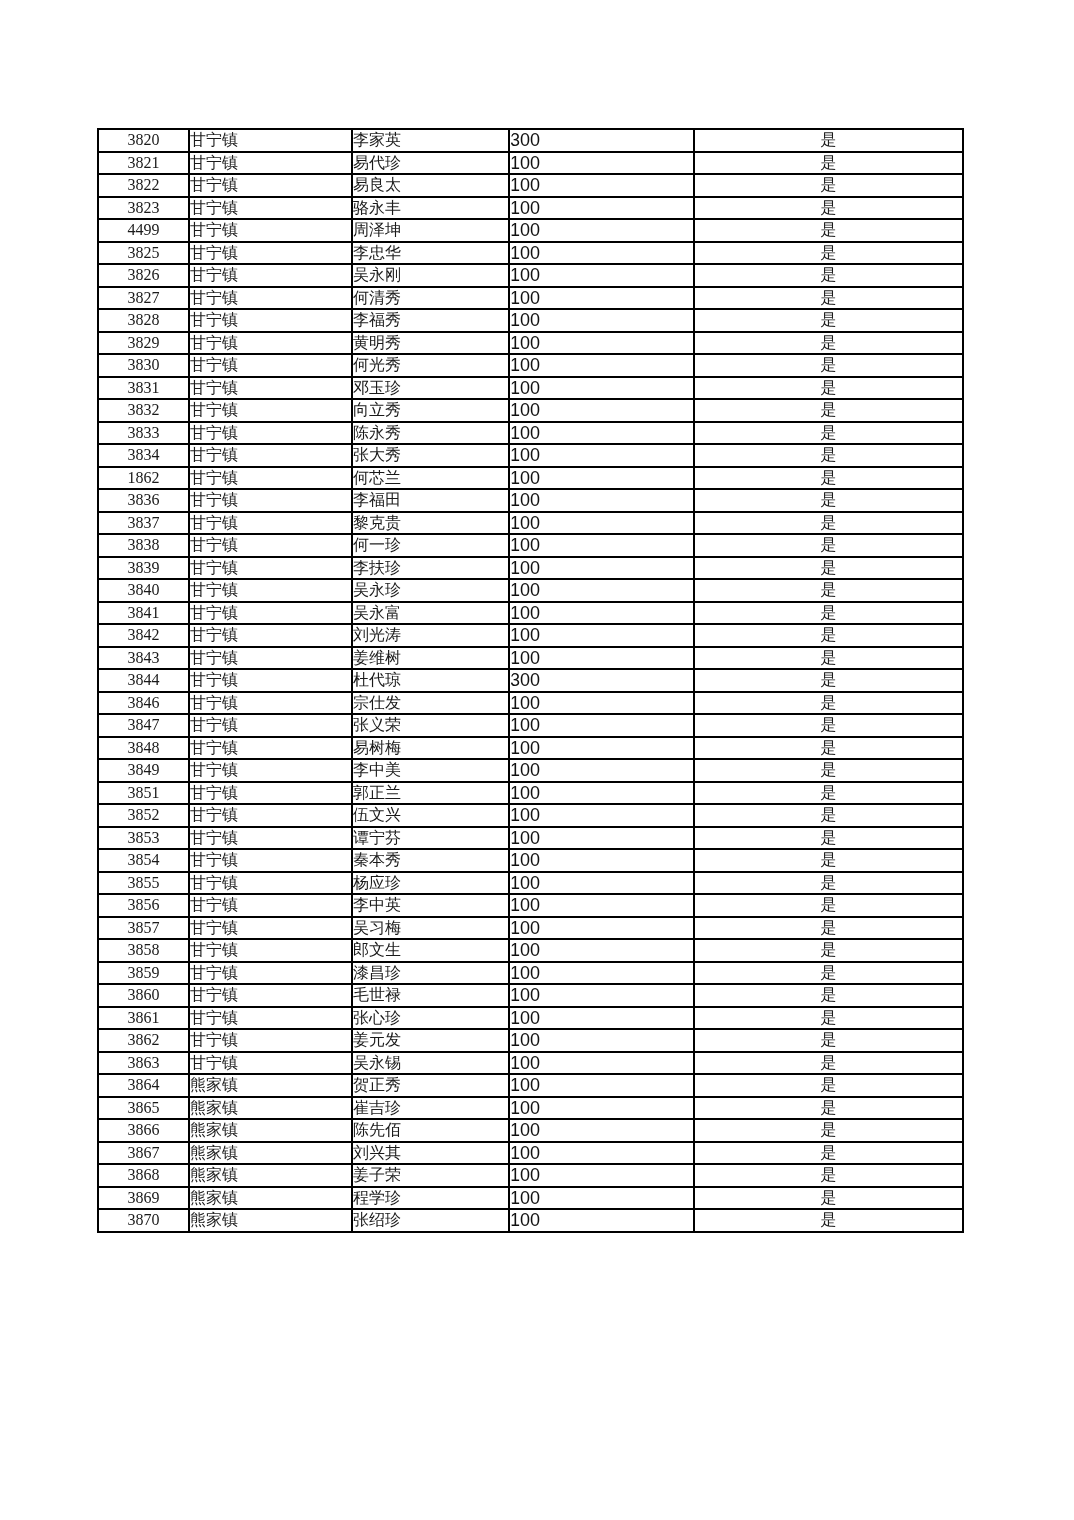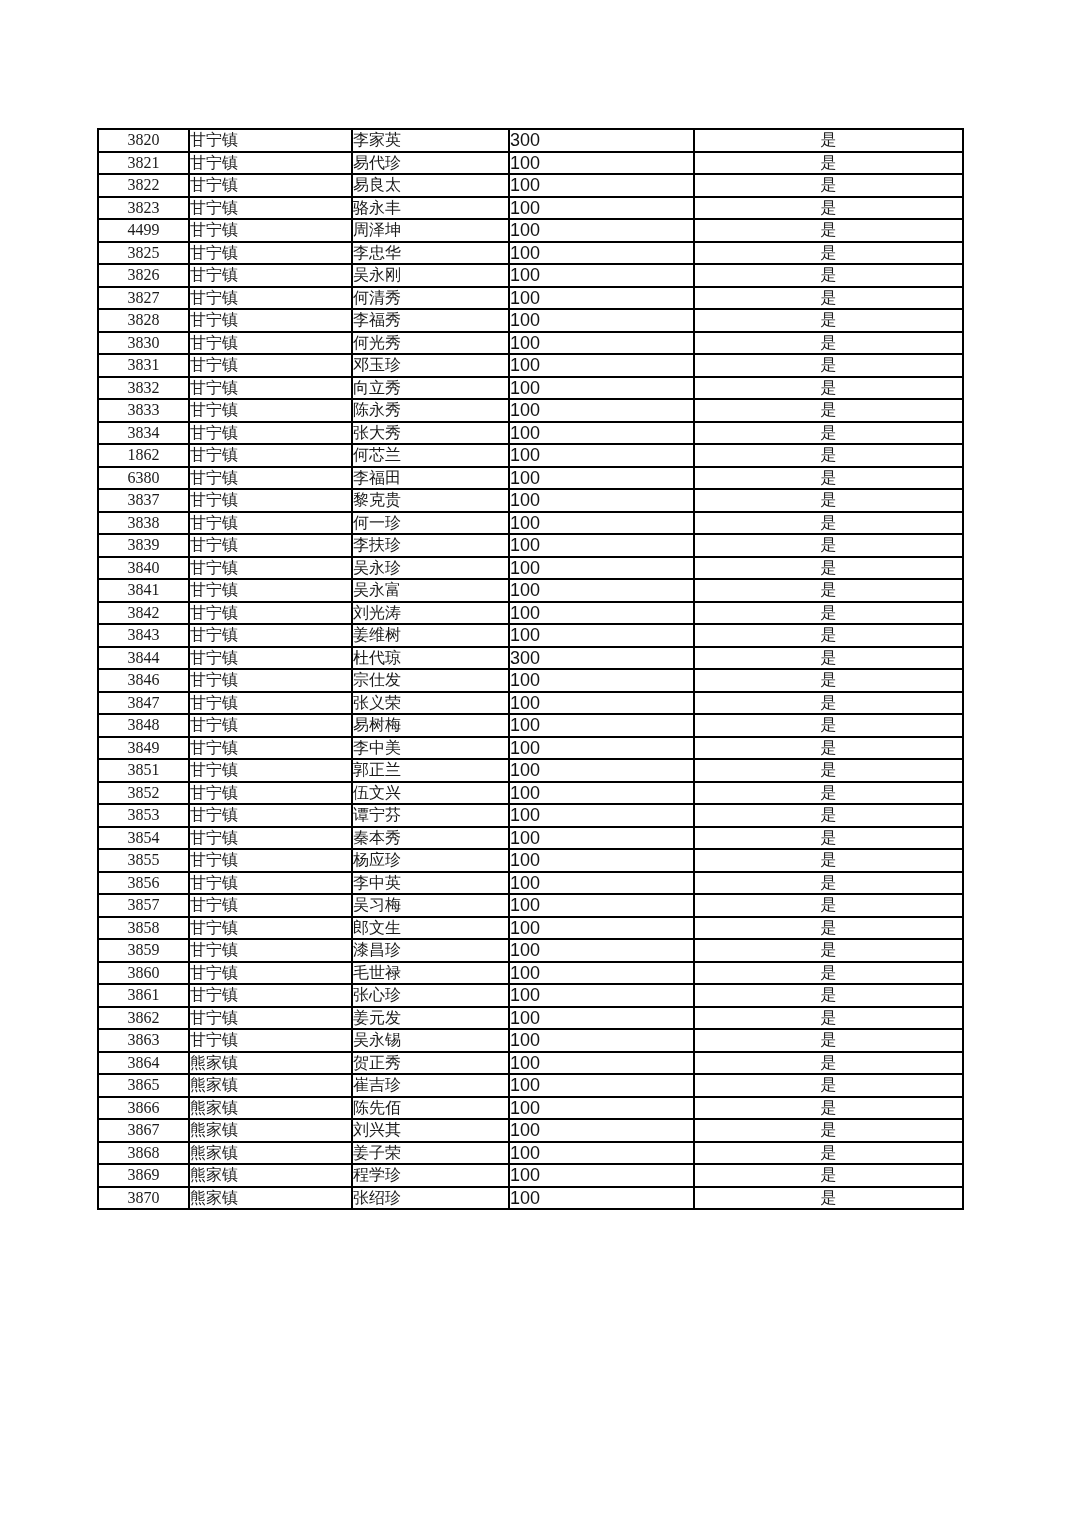--- a/index.html
+++ b/index.html
@@ -48,20 +48,21 @@
     font-size: 16px;
     color: #1a1a1a;
   }
   td.c3 {
     text-align: left;
     padding-left: 4px;
     font-family: "Liberation Sans", sans-serif;
     font-size: 18px;
     font-weight: 500;
     color: #111111;
+    border-radius: 9px;
   }
   td.c4 {
     text-align: center;
     font-family: "Liberation Serif", serif;
     font-size: 16px;
     color: #1a1a1a;
   }
 </style>
 </head>
 <body>
@@ -133,20 +134,27 @@
           <td class="c4">是</td>
         </tr>
         <tr>
           <td class="c0">3828</td>
           <td class="c1">甘宁镇</td>
           <td class="c2">李福秀</td>
           <td class="c3">100</td>
           <td class="c4">是</td>
         </tr>
         <tr>
+          <td class="c0">3829</td>
+          <td class="c1">甘宁镇</td>
+          <td class="c2">黄明秀</td>
+          <td class="c3">100</td>
+          <td class="c4">是</td>
+        </tr>
+        <tr>
           <td class="c0">3830</td>
           <td class="c1">甘宁镇</td>
           <td class="c2">何光秀</td>
           <td class="c3">100</td>
           <td class="c4">是</td>
         </tr>
         <tr>
           <td class="c0">3831</td>
           <td class="c1">甘宁镇</td>
           <td class="c2">邓玉珍</td>
@@ -175,21 +183,21 @@
           <td class="c4">是</td>
         </tr>
         <tr>
           <td class="c0">1862</td>
           <td class="c1">甘宁镇</td>
           <td class="c2">何芯兰</td>
           <td class="c3">100</td>
           <td class="c4">是</td>
         </tr>
         <tr>
-          <td class="c0">6380</td>
+          <td class="c0">3836</td>
           <td class="c1">甘宁镇</td>
           <td class="c2">李福田</td>
           <td class="c3">100</td>
           <td class="c4">是</td>
         </tr>
         <tr>
           <td class="c0">3837</td>
           <td class="c1">甘宁镇</td>
           <td class="c2">黎克贵</td>
           <td class="c3">100</td>

